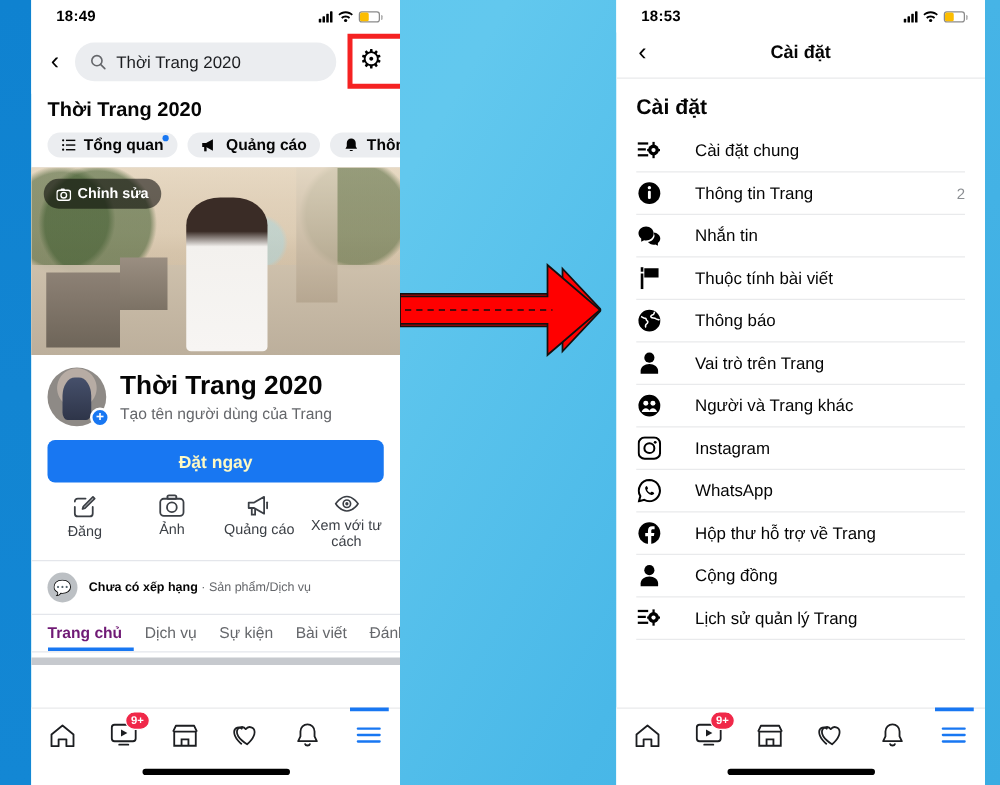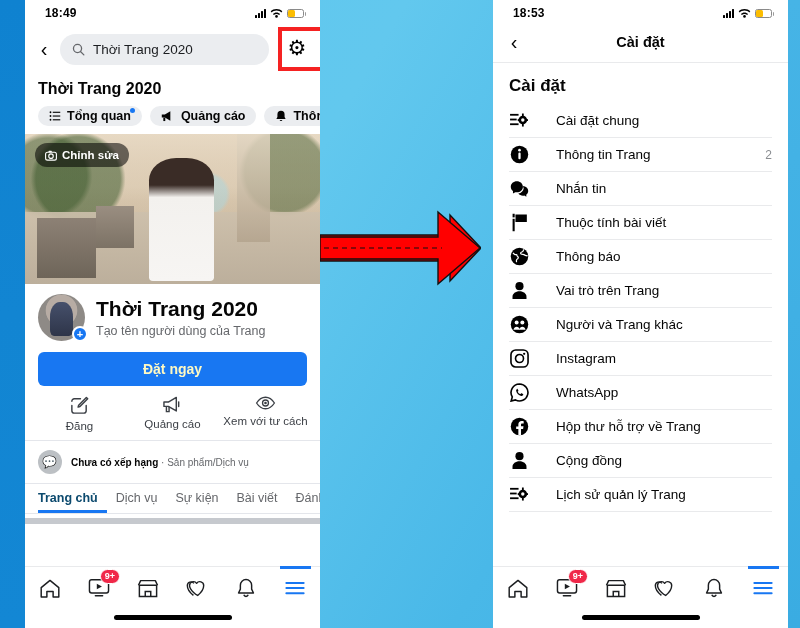--- a/index.html
+++ b/index.html
@@ -152,21 +152,21 @@
     display:flex; align-items:center; justify-content:center; color:#fff; font-size:12px;
   }
   .rate-txt { font-size:10px; color:#050505; }
   .rate-txt b { font-weight:bold; }
   .rate-txt span { color:#65676b; font-weight:normal; }
 
   
   .tabs { display:flex; gap:0; padding: 0 13px; border-bottom:1px solid #e4e6eb; }
   .tab { font-size:12.5px; color:#65676b; padding: 7px 9px 8px; white-space:nowrap; }
   .tab:first-child { padding-left: 0; }
-  .tab.active { color:#0c4a6e; font-weight:bold; box-shadow: inset 0 -3px 0 #1877f2; }
+  .tab.active { color:#701a75; font-weight:bold; box-shadow: inset 0 -3px 0 #1877f2; }
 
   .scrollbar { height: 6px; background:#c6c9ce; margin: 4px 0 0; }
 
   
   .bottomnav {
     position:absolute; left:0; right:0; bottom:0; height:62px; background:#fff;
     border-top:1px solid #e9eaec;
   }
   .navicons { display:flex; height:42px; align-items:center; }
   .navitem { flex:1; display:flex; align-items:center; justify-content:center; position:relative; height:42px; }
@@ -313,20 +313,28 @@
     <div class="action">
       <svg width="21" height="21" viewBox="0 0 22 22">
         <path d="M3 6.5A2.5 2.5 0 015.5 4H12" fill="none" stroke="#3b3f45" stroke-width="1.5" stroke-linecap="round"></path>
         <path d="M18 11v5.5A2.5 2.5 0 0115.5 19h-10A2.5 2.5 0 013 16.5V11" fill="none" stroke="#3b3f45" stroke-width="1.5" stroke-linecap="round"></path>
         <path d="M18.2 2.6l1.4 1.4-8.1 8.1-2 .6.6-2z" fill="none" stroke="#3b3f45" stroke-width="1.5" stroke-linejoin="round"></path>
       </svg>
       <span class="lbl">Đăng</span>
     </div>
     <div class="action">
       <svg width="21" height="19" viewBox="0 0 22 20">
+        <rect x="1.2" y="4.2" width="19.6" height="14.4" rx="3" fill="none" stroke="#3b3f45" stroke-width="1.5"></rect>
+        <circle cx="11" cy="11.4" r="4.1" fill="none" stroke="#3b3f45" stroke-width="1.5"></circle>
+        <rect x="7.2" y="1.3" width="7.6" height="3" rx="1.4" fill="none" stroke="#3b3f45" stroke-width="1.5"></rect>
+      </svg>
+      <span class="lbl">Ảnh</span>
+    </div>
+    <div class="action">
+      <svg width="21" height="19" viewBox="0 0 22 20">
         <path d="M2 7.4h4.6L15 2.6v14.2L6.6 12H2z" fill="none" stroke="#3b3f45" stroke-width="1.5" stroke-linejoin="round"></path>
         <path d="M4.6 12.3v5.2h2.8v-5.2" fill="none" stroke="#3b3f45" stroke-width="1.5"></path>
         <path d="M17.5 7.2v5" fill="none" stroke="#3b3f45" stroke-width="1.5" stroke-linecap="round"></path>
       </svg>
       <span class="lbl">Quảng cáo</span>
     </div>
     <div class="action">
       <svg width="21" height="16" viewBox="0 0 24 16">
         <path d="M12 1.4C6 1.4 1.8 8 1.8 8S6 14.6 12 14.6 22.2 8 22.2 8 18 1.4 12 1.4z" fill="none" stroke="#3b3f45" stroke-width="1.5"></path>
         <circle cx="12" cy="8" r="3.4" fill="none" stroke="#3b3f45" stroke-width="1.5"></circle>

